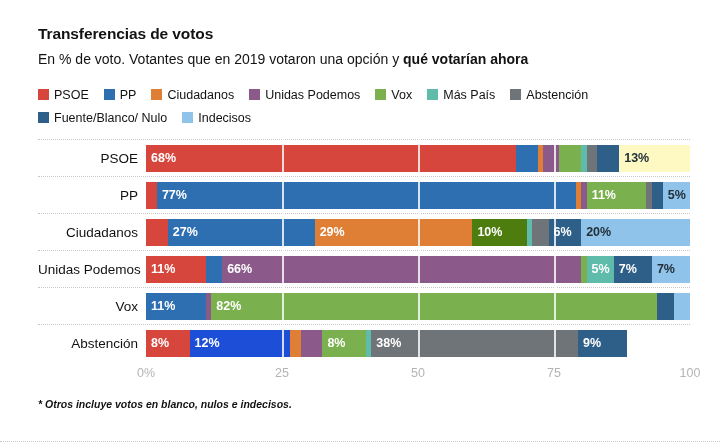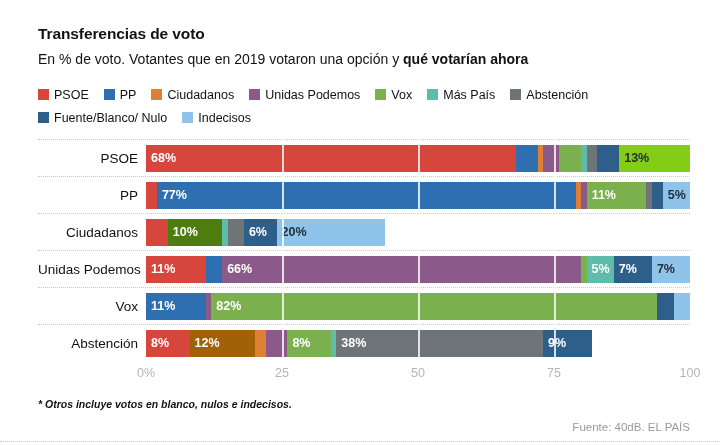--- a/index.html
+++ b/index.html
@@ -27,21 +27,21 @@
   .axis{position:relative;height:24px;margin-left:108px;font-size:12.5px;color:#b4b4b4;}
   .tick{position:absolute;top:5px;transform:translateX(-50%);}
   .footnote{font-size:10.5px;font-style:italic;font-weight:700;margin-top:13px;}
   .source{font-size:11.5px;color:#9a9a9a;text-align:right;margin-top:5px;}
   .bottom-rule{position:absolute;left:0;right:0;bottom:3px;border-top:1px dotted #c8c8c8;}
 </style>
 </head>
 <body>
 
 <div class="page">
-  <h1 class="title">Transferencias de voto</h1>
+  <h1 class="title">Transferencias de votos</h1>
   <p class="subtitle"><span>En % de voto. Votantes que en 2019 votaron una opción y </span><b>qué votarían ahora</b></p>
 
   <div class="legend" id="legend">
       <div class="legend-line">
         <span class="legend-item">
           <span class="swatch" style="background: rgb(214, 70, 60);"></span>
           <span>PSOE</span>
         </span>
         <span class="legend-item">
           <span class="swatch" style="background: rgb(46, 111, 178);"></span>
@@ -88,21 +88,21 @@
             <div class="seg" style="width: 68%; background: rgb(214, 70, 60);">
               <span class="seg-label">68%</span>
             </div>
             <div class="seg" style="width: 4%; background: rgb(46, 111, 178);"></div>
             <div class="seg" style="width: 1%; background: rgb(223, 127, 53);"></div>
             <div class="seg" style="width: 3%; background: rgb(139, 90, 139);"></div>
             <div class="seg" style="width: 4%; background: rgb(122, 177, 78);"></div>
             <div class="seg" style="width: 1%; background: rgb(95, 188, 171);"></div>
             <div class="seg" style="width: 2%; background: rgb(111, 116, 120);"></div>
             <div class="seg" style="width: 4%; background: rgb(45, 95, 136);"></div>
-            <div class="seg" style="width: 13%; background: #84cc16;">
+            <div class="seg" style="width: 13%; background: #fef9c3;">
               <span class="seg-label dark">13%</span>
             </div>
           </div>
         </div>
         <div class="row">
           <div class="row-label">PP</div>
           <div class="bar">
             <div class="seg" style="width: 2%; background: rgb(214, 70, 60);"></div>
             <div class="seg" style="width: 77%; background: rgb(46, 111, 178);">
               <span class="seg-label">77%</span>
@@ -116,20 +116,26 @@
             <div class="seg" style="width: 2%; background: rgb(45, 95, 136);"></div>
             <div class="seg" style="width: 5%; background: rgb(144, 195, 234);">
               <span class="seg-label dark">5%</span>
             </div>
           </div>
         </div>
         <div class="row">
           <div class="row-label">Ciudadanos</div>
           <div class="bar">
             <div class="seg" style="width: 4%; background: rgb(214, 70, 60);"></div>
+            <div class="seg" style="width: 27%; background: rgb(46, 111, 178);">
+              <span class="seg-label">27%</span>
+            </div>
+            <div class="seg" style="width: 29%; background: rgb(223, 127, 53);">
+              <span class="seg-label">29%</span>
+            </div>
             <div class="seg" style="width: 10%; background: #4d7c0f;">
               <span class="seg-label">10%</span>
             </div>
             <div class="seg" style="width: 1%; background: rgb(95, 188, 171);"></div>
             <div class="seg" style="width: 3%; background: rgb(111, 116, 120);"></div>
             <div class="seg" style="width: 6%; background: rgb(45, 95, 136);">
               <span class="seg-label">6%</span>
             </div>
             <div class="seg" style="width: 20%; background: rgb(144, 195, 234);">
               <span class="seg-label dark">20%</span>
@@ -171,21 +177,21 @@
             <div class="seg" style="width: 3%; background: rgb(45, 95, 136);"></div>
             <div class="seg" style="width: 3%; background: rgb(144, 195, 234);"></div>
           </div>
         </div>
         <div class="row">
           <div class="row-label">Abstención</div>
           <div class="bar">
             <div class="seg" style="width: 8%; background: rgb(214, 70, 60);">
               <span class="seg-label">8%</span>
             </div>
-            <div class="seg" style="width: 12%; background: #a16207;">
+            <div class="seg" style="width: 12%; background: #1d4ed8; padding-left: 35px;">
               <span class="seg-label">12%</span>
             </div>
             <div class="seg" style="width: 2%; background: rgb(223, 127, 53);"></div>
             <div class="seg" style="width: 4%; background: rgb(139, 90, 139);"></div>
             <div class="seg" style="width: 8%; background: rgb(122, 177, 78);">
               <span class="seg-label">8%</span>
             </div>
             <div class="seg" style="width: 1%; background: rgb(95, 188, 171);"></div>
             <div class="seg" style="width: 38%; background: rgb(111, 116, 120);">
               <span class="seg-label">38%</span>
@@ -204,16 +210,15 @@
     <div class="axis" id="axis">
         <span class="tick" style="left: 0%;">0%</span>
         <span class="tick" style="left: 25%;">25</span>
         <span class="tick" style="left: 50%;">50</span>
         <span class="tick" style="left: 75%;">75</span>
         <span class="tick" style="left: 100%;">100</span>
       </div>
   </div>
 
   <p class="footnote">* Otros incluye votos en blanco, nulos e indecisos.</p>
-  <p class="source">Fuente: 40dB. EL PAÍS</p>
 </div>
 
 <div class="bottom-rule"></div>
 
 </body></html>

